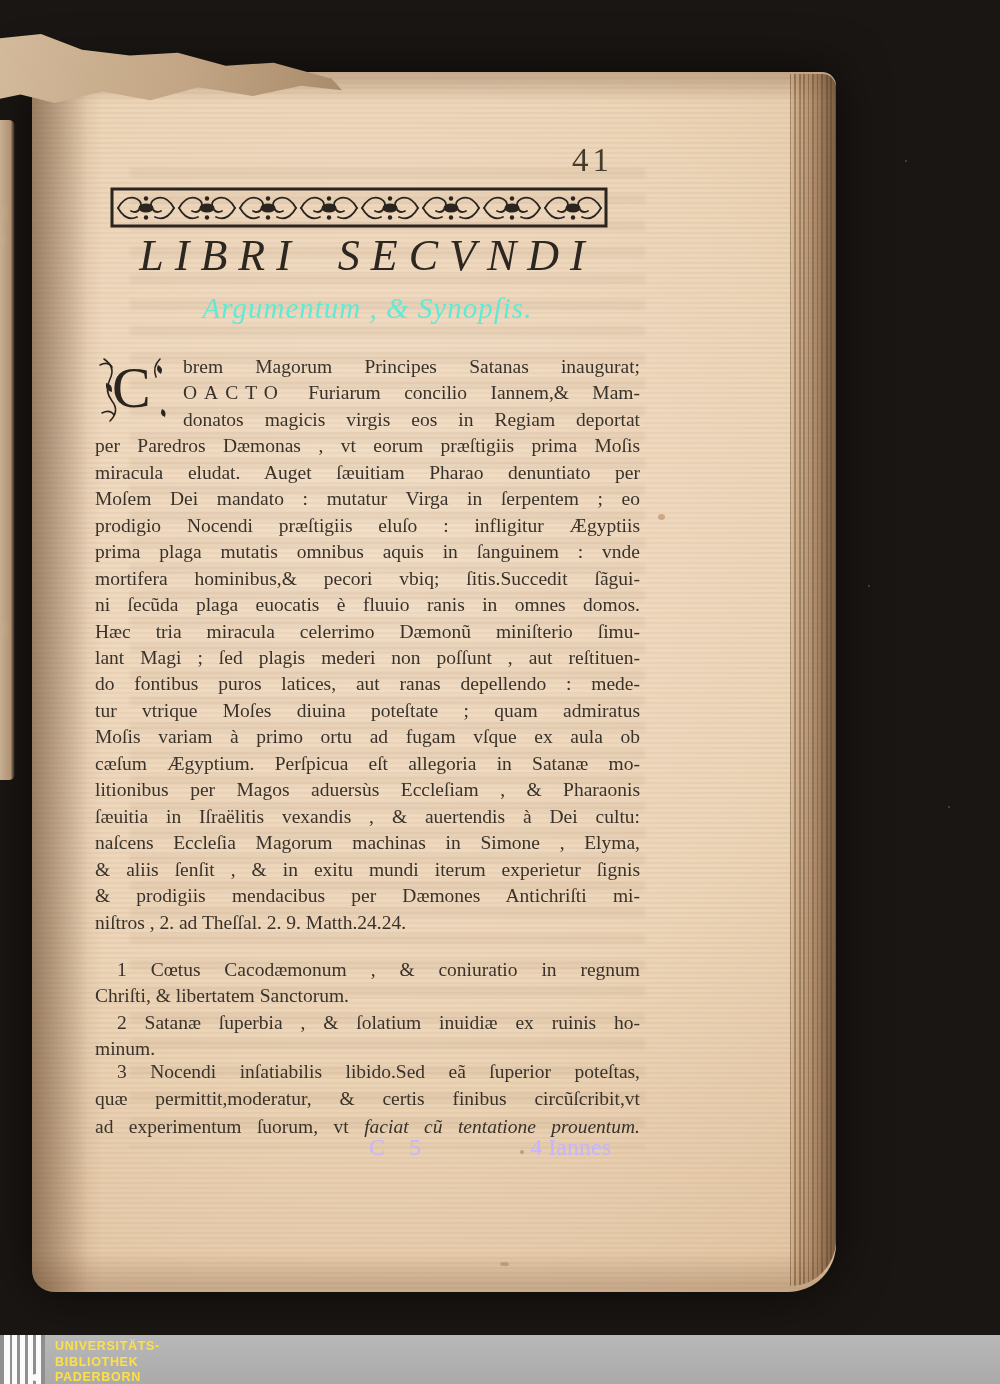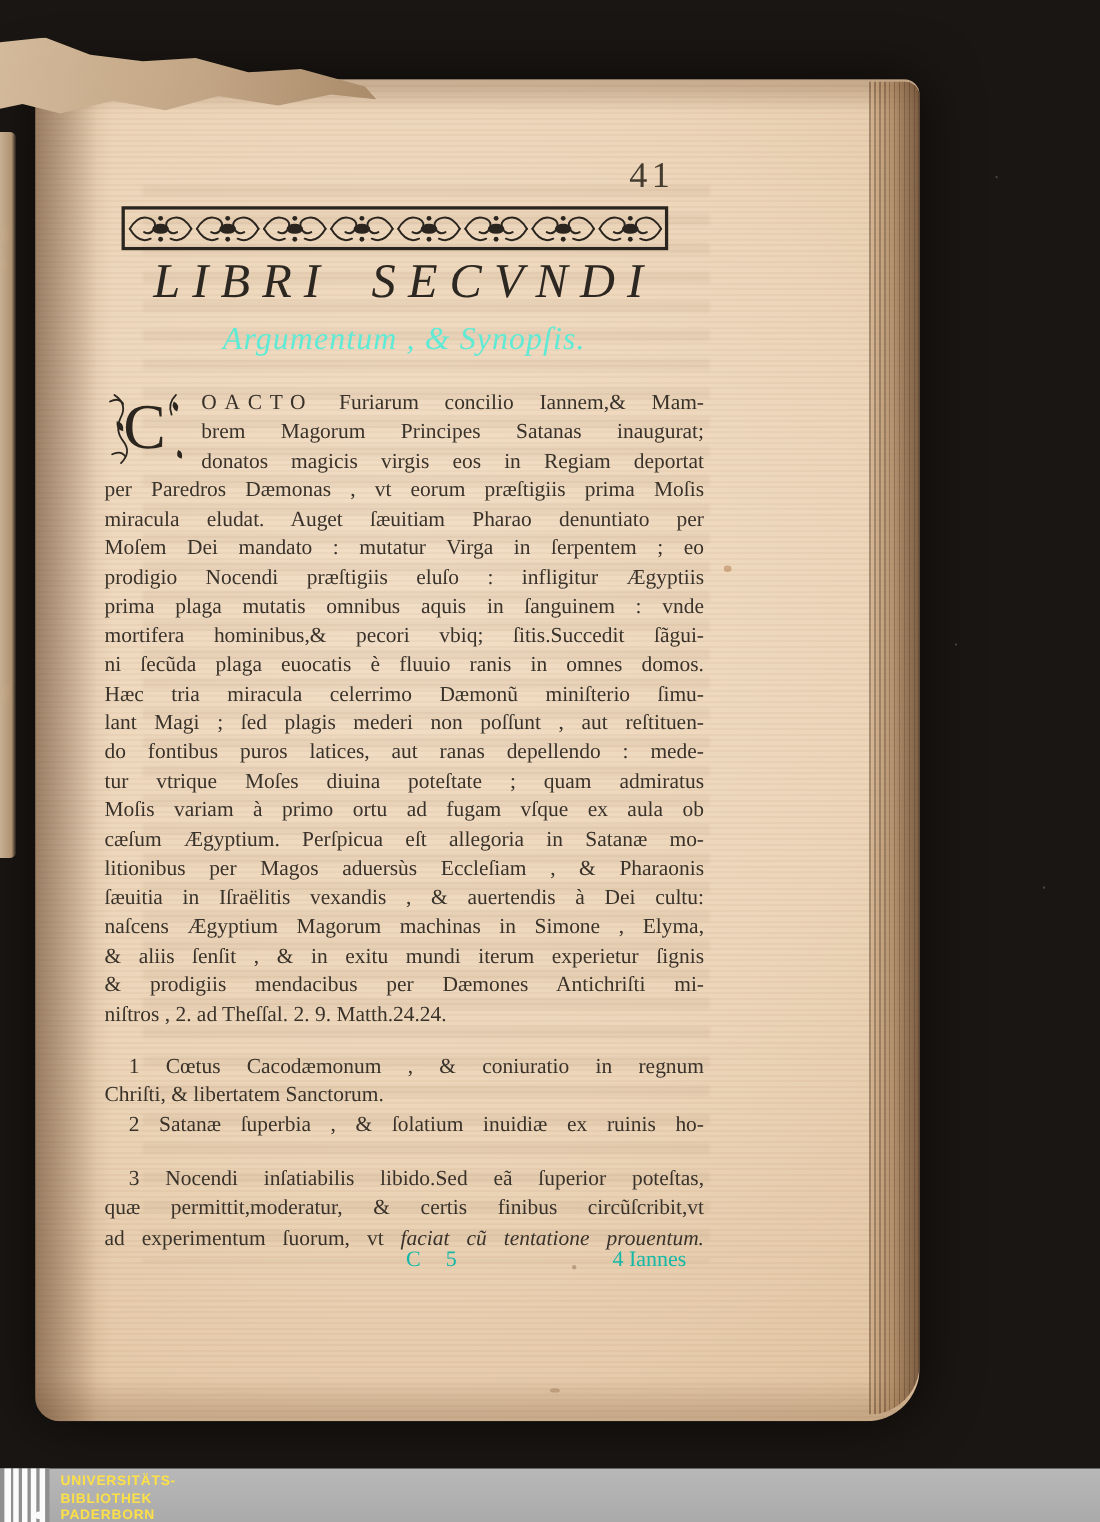--- a/index.html
+++ b/index.html
@@ -62,23 +62,23 @@
   #item1{top:957px;}
   #item2{top:1010px;}
   #item3{top:1058px;line-height:27.3px;}
   .ln{text-align:justify;text-align-last:justify;}
   .ln.nj{text-align-last:left;}
   .ln.ind{text-indent:22px;}
   .ln.drop{margin-left:88px;}
   .sc{letter-spacing:7px;}
   .it{font-style:italic;}
 
-  .sigline{position:absolute;left:95px;top:1134px;width:545px;height:30px;font-size:20px;color:#14b8a6;}
+  .sigline{position:absolute;left:95px;top:1134px;width:545px;height:30px;font-size:24px;color:#c4b5fd;}
   .sig{position:absolute;left:274px;word-spacing:18px;}
-  .catch{position:absolute;right:16px;}
+  .catch{position:absolute;right:29px;}
 
   
   .footer-strip{position:absolute;left:0;right:0;top:1335px;height:49px;z-index:8;
     background:linear-gradient(180deg,#b8b8b8,#aaaaaa);}
   .logo{position:absolute;left:0;top:1335px;width:45px;height:49px;z-index:9;background:#8f8f8f;
     display:flex;justify-content:space-between;padding:0 4px;box-sizing:border-box;}
   .logo .bar{width:5.5px;height:100%;background:#fbfbfb;}
   .logo .dot{position:absolute;right:6px;bottom:3px;width:7px;height:7px;border-radius:50%;background:#fbfbfb;}
   .footer-text{position:absolute;left:55px;top:1339px;z-index:9;
     font-family:"Liberation Sans",sans-serif;font-weight:bold;font-size:12.5px;line-height:15.5px;
@@ -147,49 +147,50 @@
         <path class="s" d="M6 10 Q14 6 18 12"></path>
         <path class="s" d="M8 58 Q16 54 20 60"></path>
         <path class="f" d="M12 28 q7 1 6 9 q-7 -1 -6 -9 Z"></path>
         <path class="f" d="M64 10 q6 3 3 9 q-6 -3 -3 -9 Z"></path>
         <path class="f" d="M68 54 q5 2 3 8 q-6 -2 -3 -8 Z"></path>
       </svg>
       <span class="dropcap-letter">C</span>
     </div>
 
     <div id="para" class="textblock">
+        <div class="ln drop">brem  Magorum  Principes  Satanas  inaugurat;</div>
         <div class="ln drop"><span class="sc">OACTO</span> Furiarum concilio Iannem,&amp; Mam-</div>
-        <div class="ln drop">brem  Magorum  Principes  Satanas  inaugurat;</div>
         <div class="ln drop">donatos magicis virgis eos in Regiam deportat</div>
         <div class="ln">per Paredros Dæmonas , vt eorum præſtigiis prima Moſis</div>
         <div class="ln">miracula eludat. Auget ſæuitiam Pharao denuntiato per</div>
         <div class="ln">Moſem  Dei mandato : mutatur  Virga in ſerpentem ; eo</div>
         <div class="ln">prodigio Nocendi præſtigiis eluſo : infligitur Ægyptiis</div>
         <div class="ln">prima plaga mutatis  omnibus aquis in ſanguinem : vnde</div>
         <div class="ln">mortifera hominibus,&amp; pecori vbiq; ſitis.Succedit ſãgui-</div>
         <div class="ln">ni  ſecũda plaga euocatis è fluuio ranis in omnes domos.</div>
         <div class="ln">Hæc tria miracula  celerrimo Dæmonũ miniſterio  ſimu-</div>
         <div class="ln">lant Magi ; ſed plagis mederi non poſſunt , aut reſtituen-</div>
         <div class="ln">do fontibus puros latices, aut ranas depellendo : mede-</div>
         <div class="ln">tur  vtrique  Moſes  diuina  poteſtate ;  quam  admiratus</div>
         <div class="ln">Moſis variam à  primo  ortu  ad fugam  vſque ex aula ob</div>
         <div class="ln">cæſum Ægyptium. Perſpicua eſt allegoria in Satanæ mo-</div>
         <div class="ln">litionibus  per Magos aduersùs Eccleſiam , &amp;  Pharaonis</div>
         <div class="ln">ſæuitia in Iſraëlitis vexandis , &amp; auertendis à  Dei cultu:</div>
-        <div class="ln">naſcens Ægyptium Magorum  machinas in Simone , Elyma,</div>
+        <div class="ln">naſcens Eccleſia Magorum  machinas in Simone , Elyma,</div>
         <div class="ln">&amp; aliis ſenſit , &amp; in exitu mundi  iterum experietur ſignis</div>
         <div class="ln">&amp; prodigiis mendacibus per Dæmones  Antichriſti mi-</div>
         <div class="ln nj">niſtros , 2. ad Theſſal. 2. 9. Matth.24.24.</div>
       </div>
     <div id="item1" class="textblock">
         <div class="ln ind">1  Cœtus  Cacodæmonum , &amp; coniuratio in regnum</div>
         <div class="ln nj">Chriſti, &amp; libertatem Sanctorum.</div>
       </div>
     <div id="item2" class="textblock">
         <div class="ln ind">2  Satanæ ſuperbia , &amp; ſolatium inuidiæ ex ruinis ho-</div>
+        <div class="ln nj">minum.</div>
       </div>
     <div id="item3" class="textblock">
         <div class="ln ind">3  Nocendi inſatiabilis libido.Sed eã ſuperior poteſtas,</div>
         <div class="ln">quæ permittit,moderatur, &amp; certis finibus circũſcribit,vt</div>
         <div class="ln">ad experimentum ſuorum, vt <span class="it">faciat cũ tentatione prouentum.</span></div>
       </div>
 
     <div class="sigline">
       <span class="sig">C 5</span>
       <span class="catch">4 Iannes</span>

